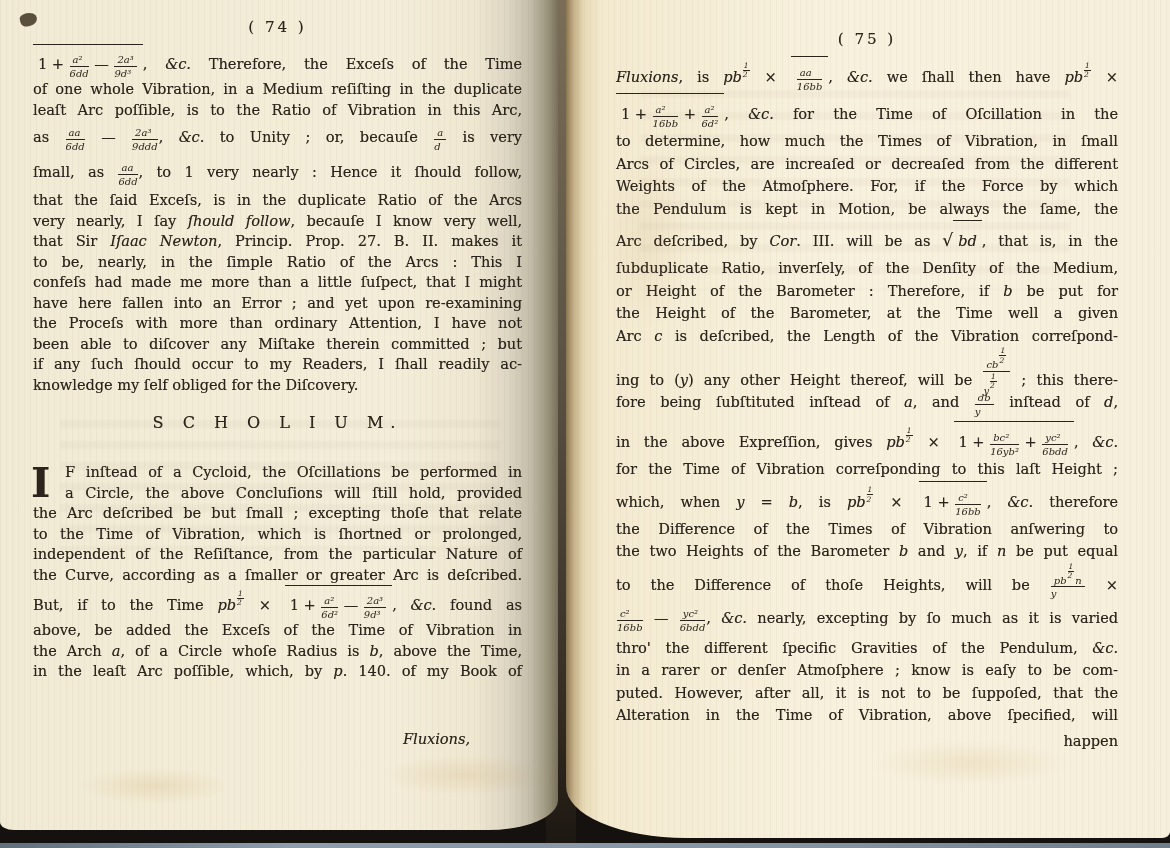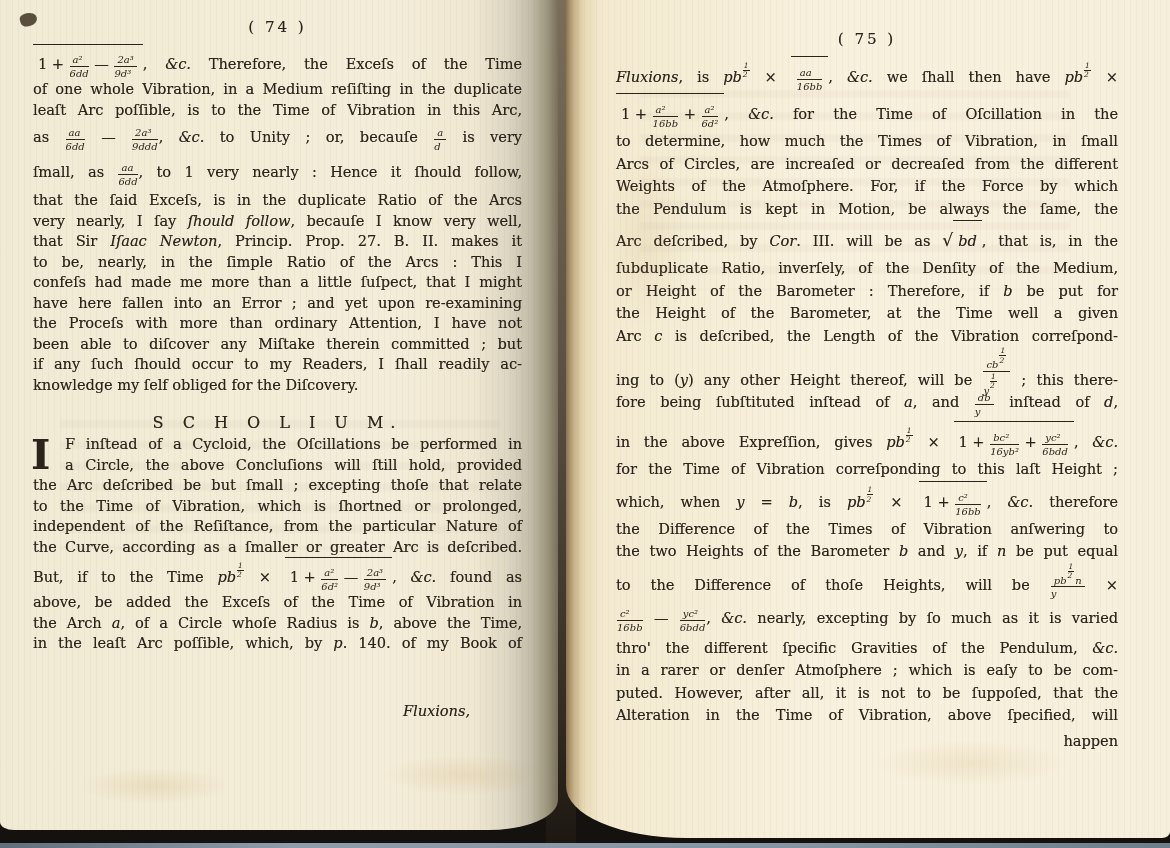--- a/index.html
+++ b/index.html
@@ -30,21 +30,21 @@
   .line { position:relative; font-size:14.5px; line-height:20.5px; height:20.5px;
     text-align:justify; text-align-last:justify; }
   .page-right .line { line-height:22.5px; height:22.5px; }
   .line.tall { height:35px; line-height:35px; }
   .page-right .line.tall { height:37px; line-height:37px; }
 
   .al { text-align:right; text-align-last:left; }
   .ar { text-align:right; text-align-last:right; }
   .ac { text-align:center; text-align-last:center; }
 
-  .sch { font-size:16px; letter-spacing:7px; height:auto; line-height:22px; margin:17px 0 0; }
+  .sch { font-size:16px; letter-spacing:7px; height:auto; line-height:22px; margin:17px 0 28px; }
   .cw { margin-top:3px; font-style:italic; }
   .cw-ind { padding-right:52px;margin-top:47px; }
   .page-right .cw { font-style:normal; }
 
   .dropcap { position:absolute; left:-2px; top:1px; font-size:41px; line-height:1; font-weight:bold; }
   .dc1, .dc2 { padding-left:32px; }
 
   i { font-style:italic; }
 
   .frac { display:inline-block; vertical-align:-8px; font-size:10px; line-height:1.1;
@@ -84,21 +84,21 @@
 
 <div class="scan">
 
   <div class="gutter"></div>
 
   <div class="page page-left">
     <div class="pagenum">( 74 )</div>
     <div id="textL">
         <div class="line tall"><span class="olg">1 + <span class="frac"><span class="fnum">a²</span><span class="fden">6dd</span></span> — <span class="frac"><span class="fnum">2a³</span><span class="fden">9d³</span></span></span>, <i>&amp;c.</i> Therefore, the Exceſs of the Time</div>
         <div class="line">of one whole Vibration, in a Medium reſiſting in the duplicate</div>
-        <div class="line">leaſt Arc poſſible, is to the Time of Vibration in this Arc,</div>
+        <div class="line">leaſt Arc poſſible, is to the Ratio of Vibration in this Arc,</div>
         <div class="line tall">as <span class="frac"><span class="fnum">aa</span><span class="fden">6dd</span></span> — <span class="frac"><span class="fnum">2a³</span><span class="fden">9ddd</span></span>, <i>&amp;c.</i> to Unity ; or, becauſe <span class="frac"><span class="fnum">a</span><span class="fden">d</span></span> is very</div>
         <div class="line tall">ſmall, as <span class="frac"><span class="fnum">aa</span><span class="fden">6dd</span></span>, to 1 very nearly :  Hence it ſhould follow,</div>
         <div class="line">that the ſaid Exceſs, is in the duplicate Ratio of the Arcs</div>
         <div class="line">very nearly, I ſay <i>ſhould follow</i>, becauſe I know very well,</div>
         <div class="line">that Sir <i>Iſaac Newton</i>, Princip. Prop. 27. B. II. makes it</div>
         <div class="line">to be, nearly, in the ſimple Ratio of the Arcs :  This I</div>
         <div class="line">confeſs had made me more than a little ſuſpect, that I might</div>
         <div class="line">have here fallen into an Error ; and yet upon re-examining</div>
         <div class="line">the Proceſs with more than ordinary Attention, I have not</div>
         <div class="line">been able to diſcover any Miſtake therein committed ; but</div>
@@ -136,21 +136,21 @@
         <div class="line tall">ing to (<i>y</i>) any other Height thereof, will be <span class="frac"><span class="fnum"><i>cb</i><span class="sf"><span class="sfn">1</span><span class="sfd">2</span></span></span><span class="fden"><i>y</i><span class="sf"><span class="sfn">1</span><span class="sfd">2</span></span></span></span> ; this there-</div>
         <div class="line tall">fore being ſubſtituted inſtead of <i>a</i>, and <span class="frac"><span class="fnum">db</span><span class="fden">y</span></span> inſtead of <i>d</i>,</div>
         <div class="line tall">in the above Expreſſion, gives <i>pb</i><span class="sf"><span class="sfn">1</span><span class="sfd">2</span></span> × <span class="olg">1 + <span class="frac"><span class="fnum">bc²</span><span class="fden">16yb²</span></span> + <span class="frac"><span class="fnum">yc²</span><span class="fden">6bdd</span></span></span>, <i>&amp;c.</i></div>
         <div class="line">for the Time of Vibration correſponding to this laſt Height ;</div>
         <div class="line tall">which, when <i>y</i> = <i>b</i>, is <i>pb</i><span class="sf"><span class="sfn">1</span><span class="sfd">2</span></span> × <span class="olg">1 + <span class="frac"><span class="fnum">c²</span><span class="fden">16bb</span></span></span>, <i>&amp;c.</i>  therefore</div>
         <div class="line">the Difference of the Times of Vibration anſwering to</div>
         <div class="line">the two Heights of the Barometer <i>b</i> and <i>y</i>, if <i>n</i> be put equal</div>
         <div class="line tall">to the Difference of thoſe Heights, will be <span class="frac"><span class="fnum"><i>pb</i><span class="sf"><span class="sfn">1</span><span class="sfd">2</span></span><i>n</i></span><span class="fden"><i>y</i></span></span> ×</div>
         <div class="line tall"><span class="frac"><span class="fnum">c²</span><span class="fden">16bb</span></span> — <span class="frac"><span class="fnum">yc²</span><span class="fden">6bdd</span></span>, <i>&amp;c.</i> nearly, excepting by ſo much as it is varied</div>
         <div class="line">thro' the different ſpecific Gravities of the Pendulum, <i>&amp;c.</i></div>
-        <div class="line">in a rarer or denſer Atmoſphere ; which is eaſy to be com-</div>
+        <div class="line">in a rarer or denſer Atmoſphere ; know is eaſy to be com-</div>
         <div class="line">puted.  However, after all, it is not to be ſuppoſed, that the</div>
         <div class="line">Alteration in the Time of Vibration, above ſpecified, will</div>
         <div class="line ar cw">happen</div>
       </div>
   </div>
 
   <div class="inkmark"></div>
   <div class="stain stain-1"></div>
   <div class="stain stain-2"></div>
   <div class="stain stain-3"></div>

